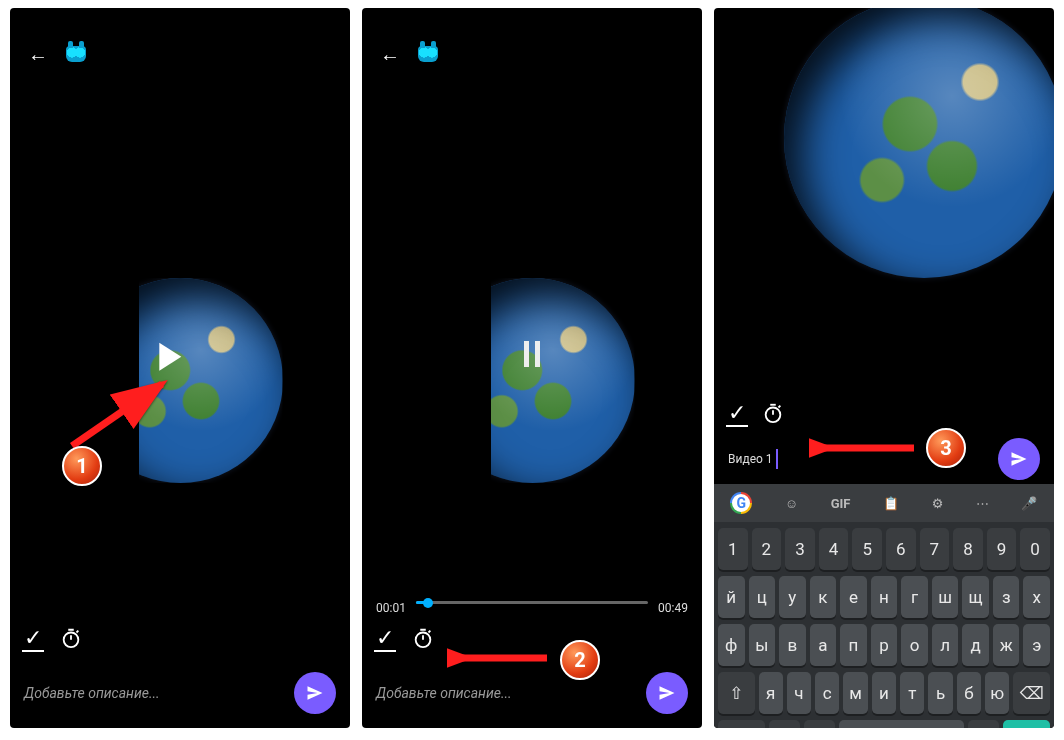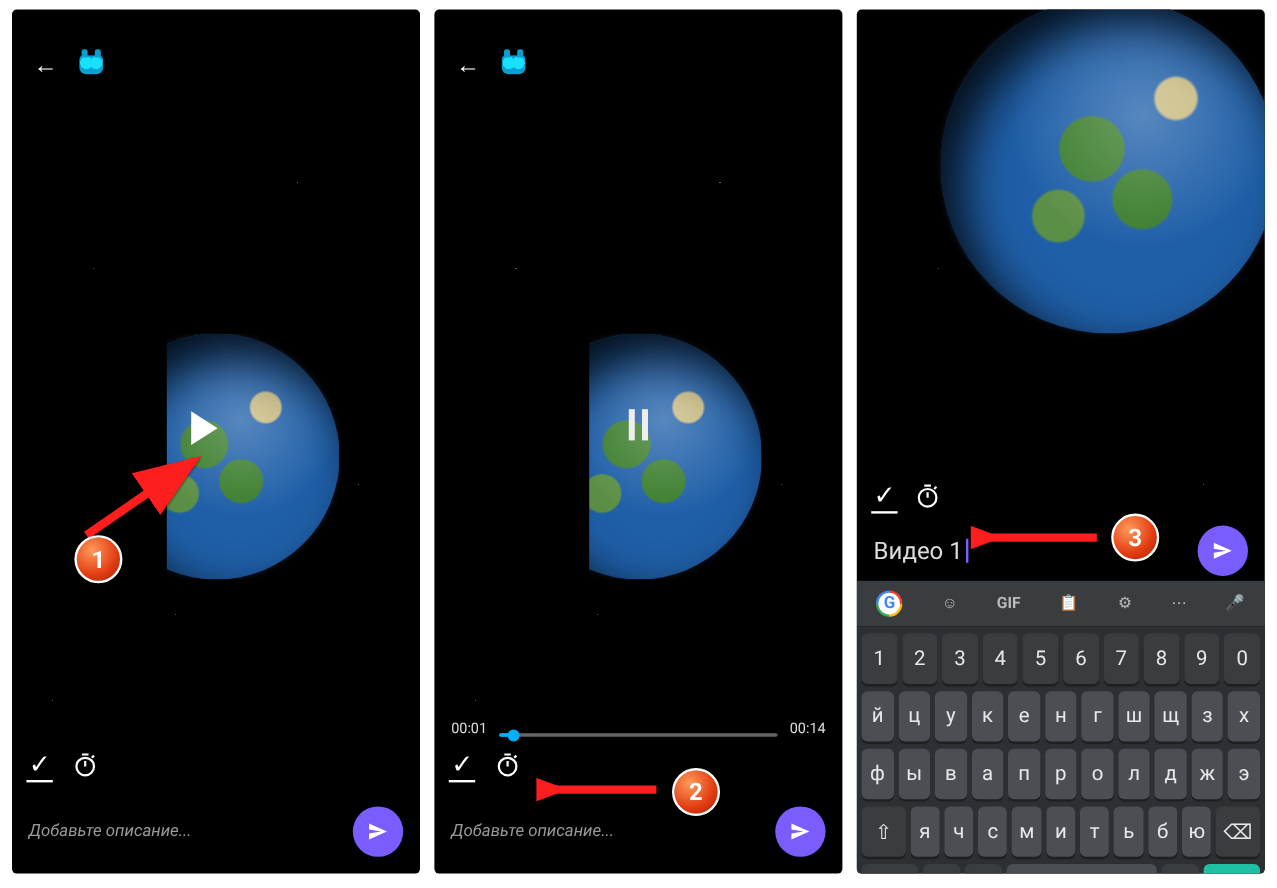--- a/index.html
+++ b/index.html
@@ -101,21 +101,21 @@
   }
   .pause-btn span {
     width: 5px; height: 26px; background: #eee;
   }
 
   .bottom {
     position: absolute;
     left: 14px; right: 14px; bottom: 14px;
   }
   .progress-row {
-    display: flex; align-items: flex-end; gap: 10px;
+    display: flex; align-items: flex-start; gap: 10px;
     color: #ddd; font-size: 12px;
     margin-bottom: 10px;
   }
   .progress-track {
     flex: 1; height: 3px; background: #666;
     position: relative; border-radius: 2px;
   }
   .progress-fill {
     position:absolute; left:0; top:0; bottom:0;
     width: 5%;
@@ -143,21 +143,21 @@
   .timer-icon svg { display:block; }
 
   .caption-row {
     display: flex; align-items: center; gap: 10px;
   }
   .caption-input {
     flex: 1; color: #999; font-style: italic;
     font-size: 14px;
   }
   .caption-typed {
-    flex: 1; color: #ddd; font-size: 20px;
+    flex: 1; color: #ddd; font-size: 12px;
     display:flex; align-items:center;
   }
   .caret {
     width: 2px; height: 20px; background: #7a5cff; margin-left: 3px;
   }
   .send-btn {
     width: 42px; height: 42px; border-radius: 50%;
     background: #7a5cff;
     display:flex; align-items:center; justify-content:center;
     cursor:pointer;
@@ -295,21 +295,21 @@
     <span></span>
   </div>
 
   <div class="bottom">
     <div class="progress-row">
       <span>00:01</span>
       <div class="progress-track">
         <div class="progress-fill"></div>
         <div class="progress-thumb"></div>
       </div>
-      <span>00:14</span>
+      <span>00:49</span>
     </div>
     <div class="tool-row">
       <div class="checkmark-icon">✓</div>
       <div class="timer-icon">
         <svg width="22" height="22" viewBox="0 0 24 24" fill="none" stroke="#fff" stroke-width="2">
             <circle cx="12" cy="14" r="8"></circle>
             <line x1="12" y1="14" x2="12" y2="9"></line>
             <line x1="9" y1="3" x2="15" y2="3"></line>
             <line x1="18" y1="6" x2="20" y2="4"></line>
           </svg>

